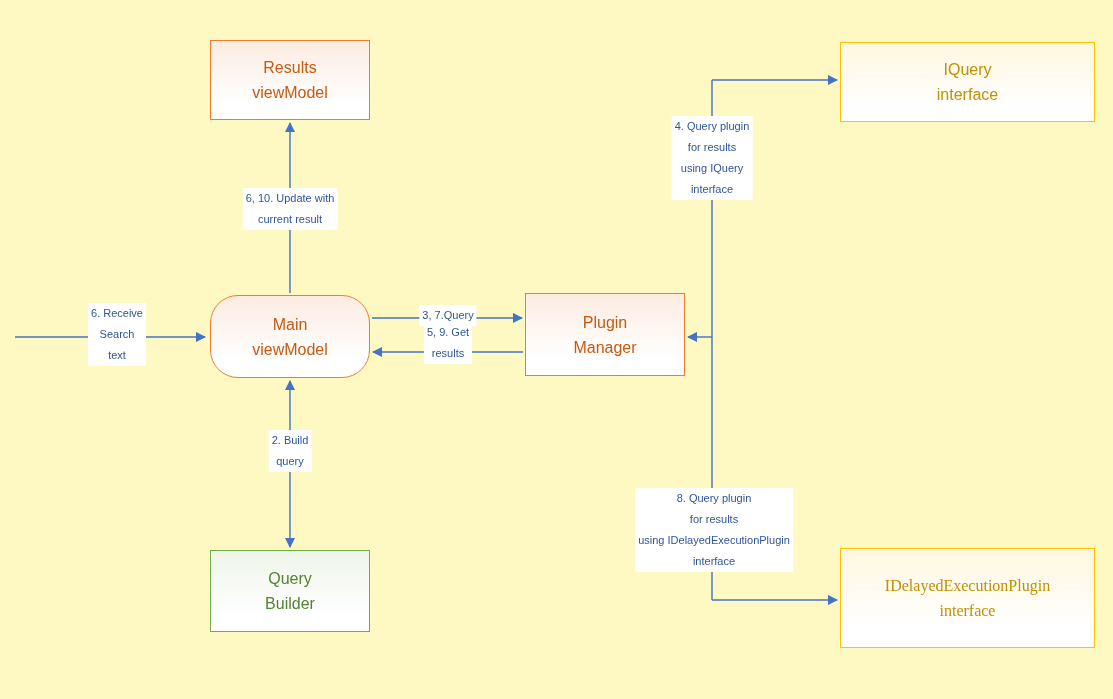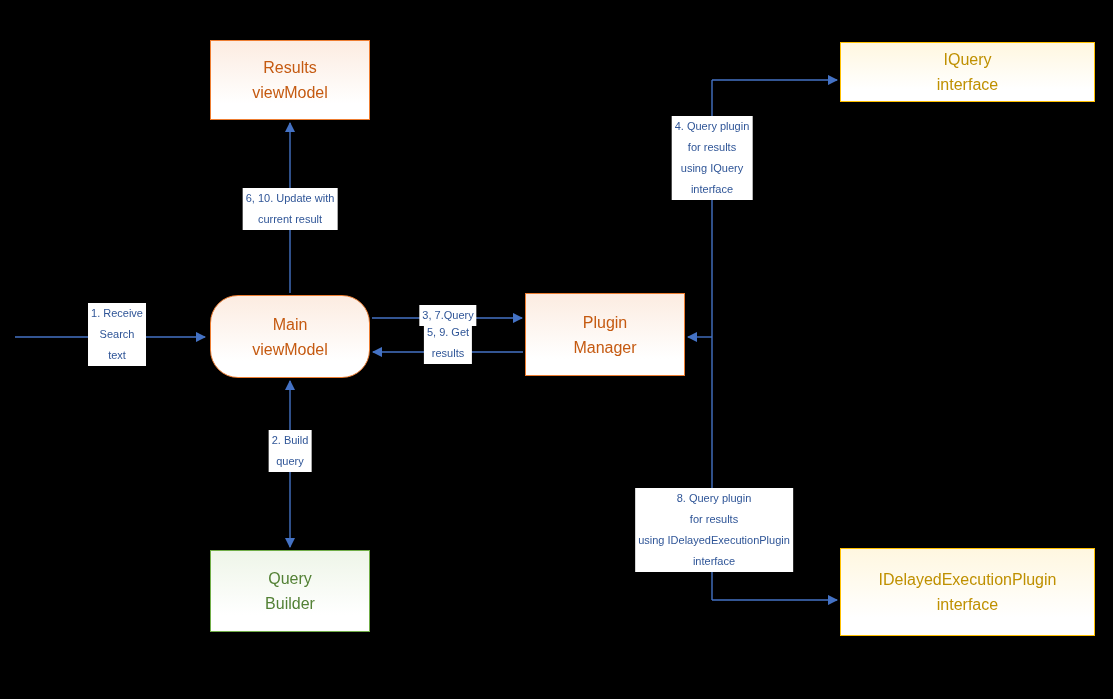--- a/index.html
+++ b/index.html
@@ -5,21 +5,21 @@
   html, body {
     margin: 0;
     padding: 0;
     background: #ffffff;
     font-family: "Liberation Sans", sans-serif;
   }
   #canvas {
     position: relative;
     width: 1113px;
     height: 699px;
-    background: #000000;
+    background: #fef9c3;
     overflow: hidden;
   }
   #connectors {
     position: absolute;
     left: 0;
     top: 0;
   }
   .connector {
     stroke: var(--connector, #4472C4);
     stroke-width: 1.4;
@@ -94,36 +94,36 @@
     <line class="connector" x1="712" y1="80" x2="837" y2="80" marker-end="url(#arrow)"></line>
 
     <line class="connector" x1="712" y1="337" x2="688" y2="337" marker-end="url(#arrow)"></line>
 
     <line class="connector" x1="712" y1="600" x2="837" y2="600" marker-end="url(#arrow)"></line>
   </svg>
 
   <div class="box orange" style="left:210px; top:40px; width:160px; height:80px;">Results
 viewModel</div>
 
-  <div class="box gold" style="left:840px; top:42px; width:255px; height:60px;">IQuery
+  <div class="box gold" style="left:840px; top:42px; width:255px; height:80px;">IQuery
 interface</div>
 
   <div class="box orange" style="left:210px; top:295px; width:160px; height:83px;border-radius:28px;">Main
 viewModel</div>
 
   <div class="box orange" style="left:525px; top:293px; width:160px; height:83px;">Plugin
 Manager</div>
 
   <div class="box green" style="left:210px; top:550px; width:160px; height:82px;">Query
 Builder</div>
 
-  <div class="box gold" style="left:840px; top:548px; width:255px; height:88px;">IDelayedExecutionPlugin
+  <div class="box gold" style="left:840px; top:548px; width:255px; height:100px;font-family:Liberation Serif, serif;">IDelayedExecutionPlugin
 interface</div>
 
-  <div class="lbl" style="left:117px; top:303px;">1. Receive
+  <div class="lbl" style="left:117px; top:303px;">6. Receive
 Search
 text</div>
 
   <div class="lbl" style="left:290px; top:188px;">6, 10. Update with
 current result</div>
 
   <div class="lbl" style="left:448px; top:305px;">3, 7.Query</div>
 
   <div class="lbl" style="left:448px; top:322px;">5, 9. Get
 results</div>

